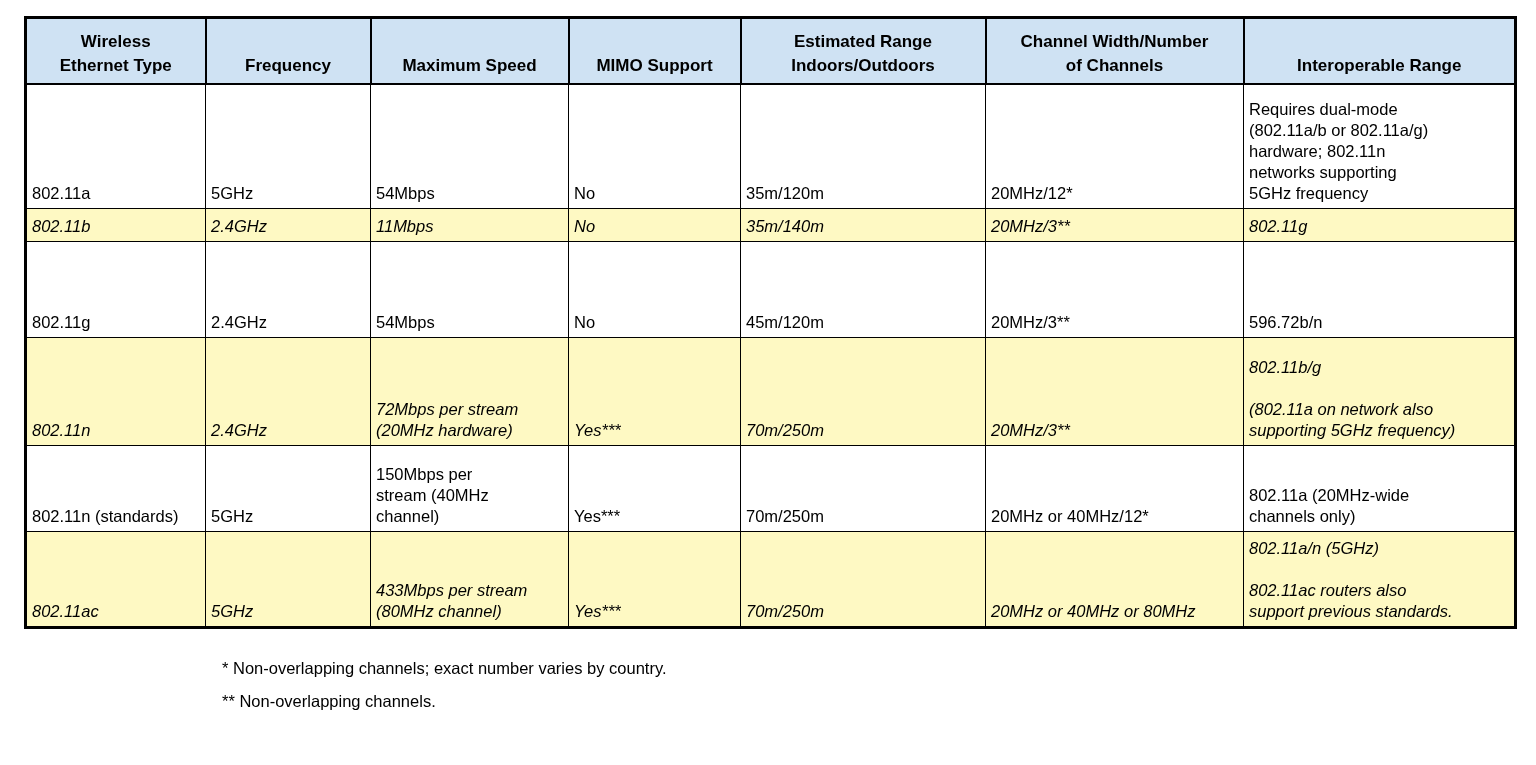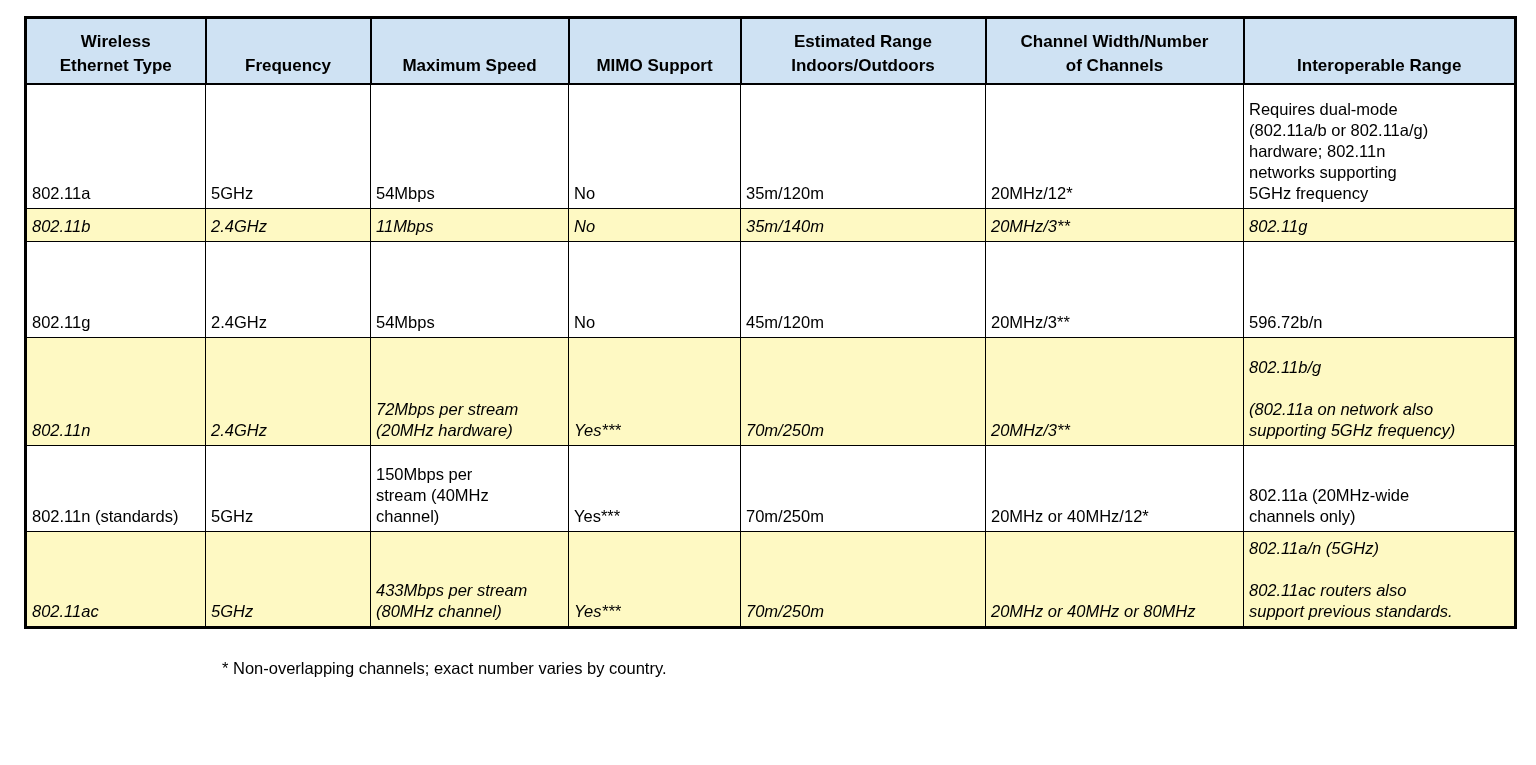--- a/index.html
+++ b/index.html
@@ -158,15 +158,16 @@
         <td>802.11a/n (5GHz)
 
 802.11ac routers also
 support previous standards.</td>
       </tr>
     </tbody>
   </table>
 
   <div class="footnotes">
     <div class="footnote">* Non-overlapping channels; exact number varies by country.</div>
+    <div class="footnote">** Non-overlapping channels.</div>
   </div>
 
 </div>
 
 </body></html>

